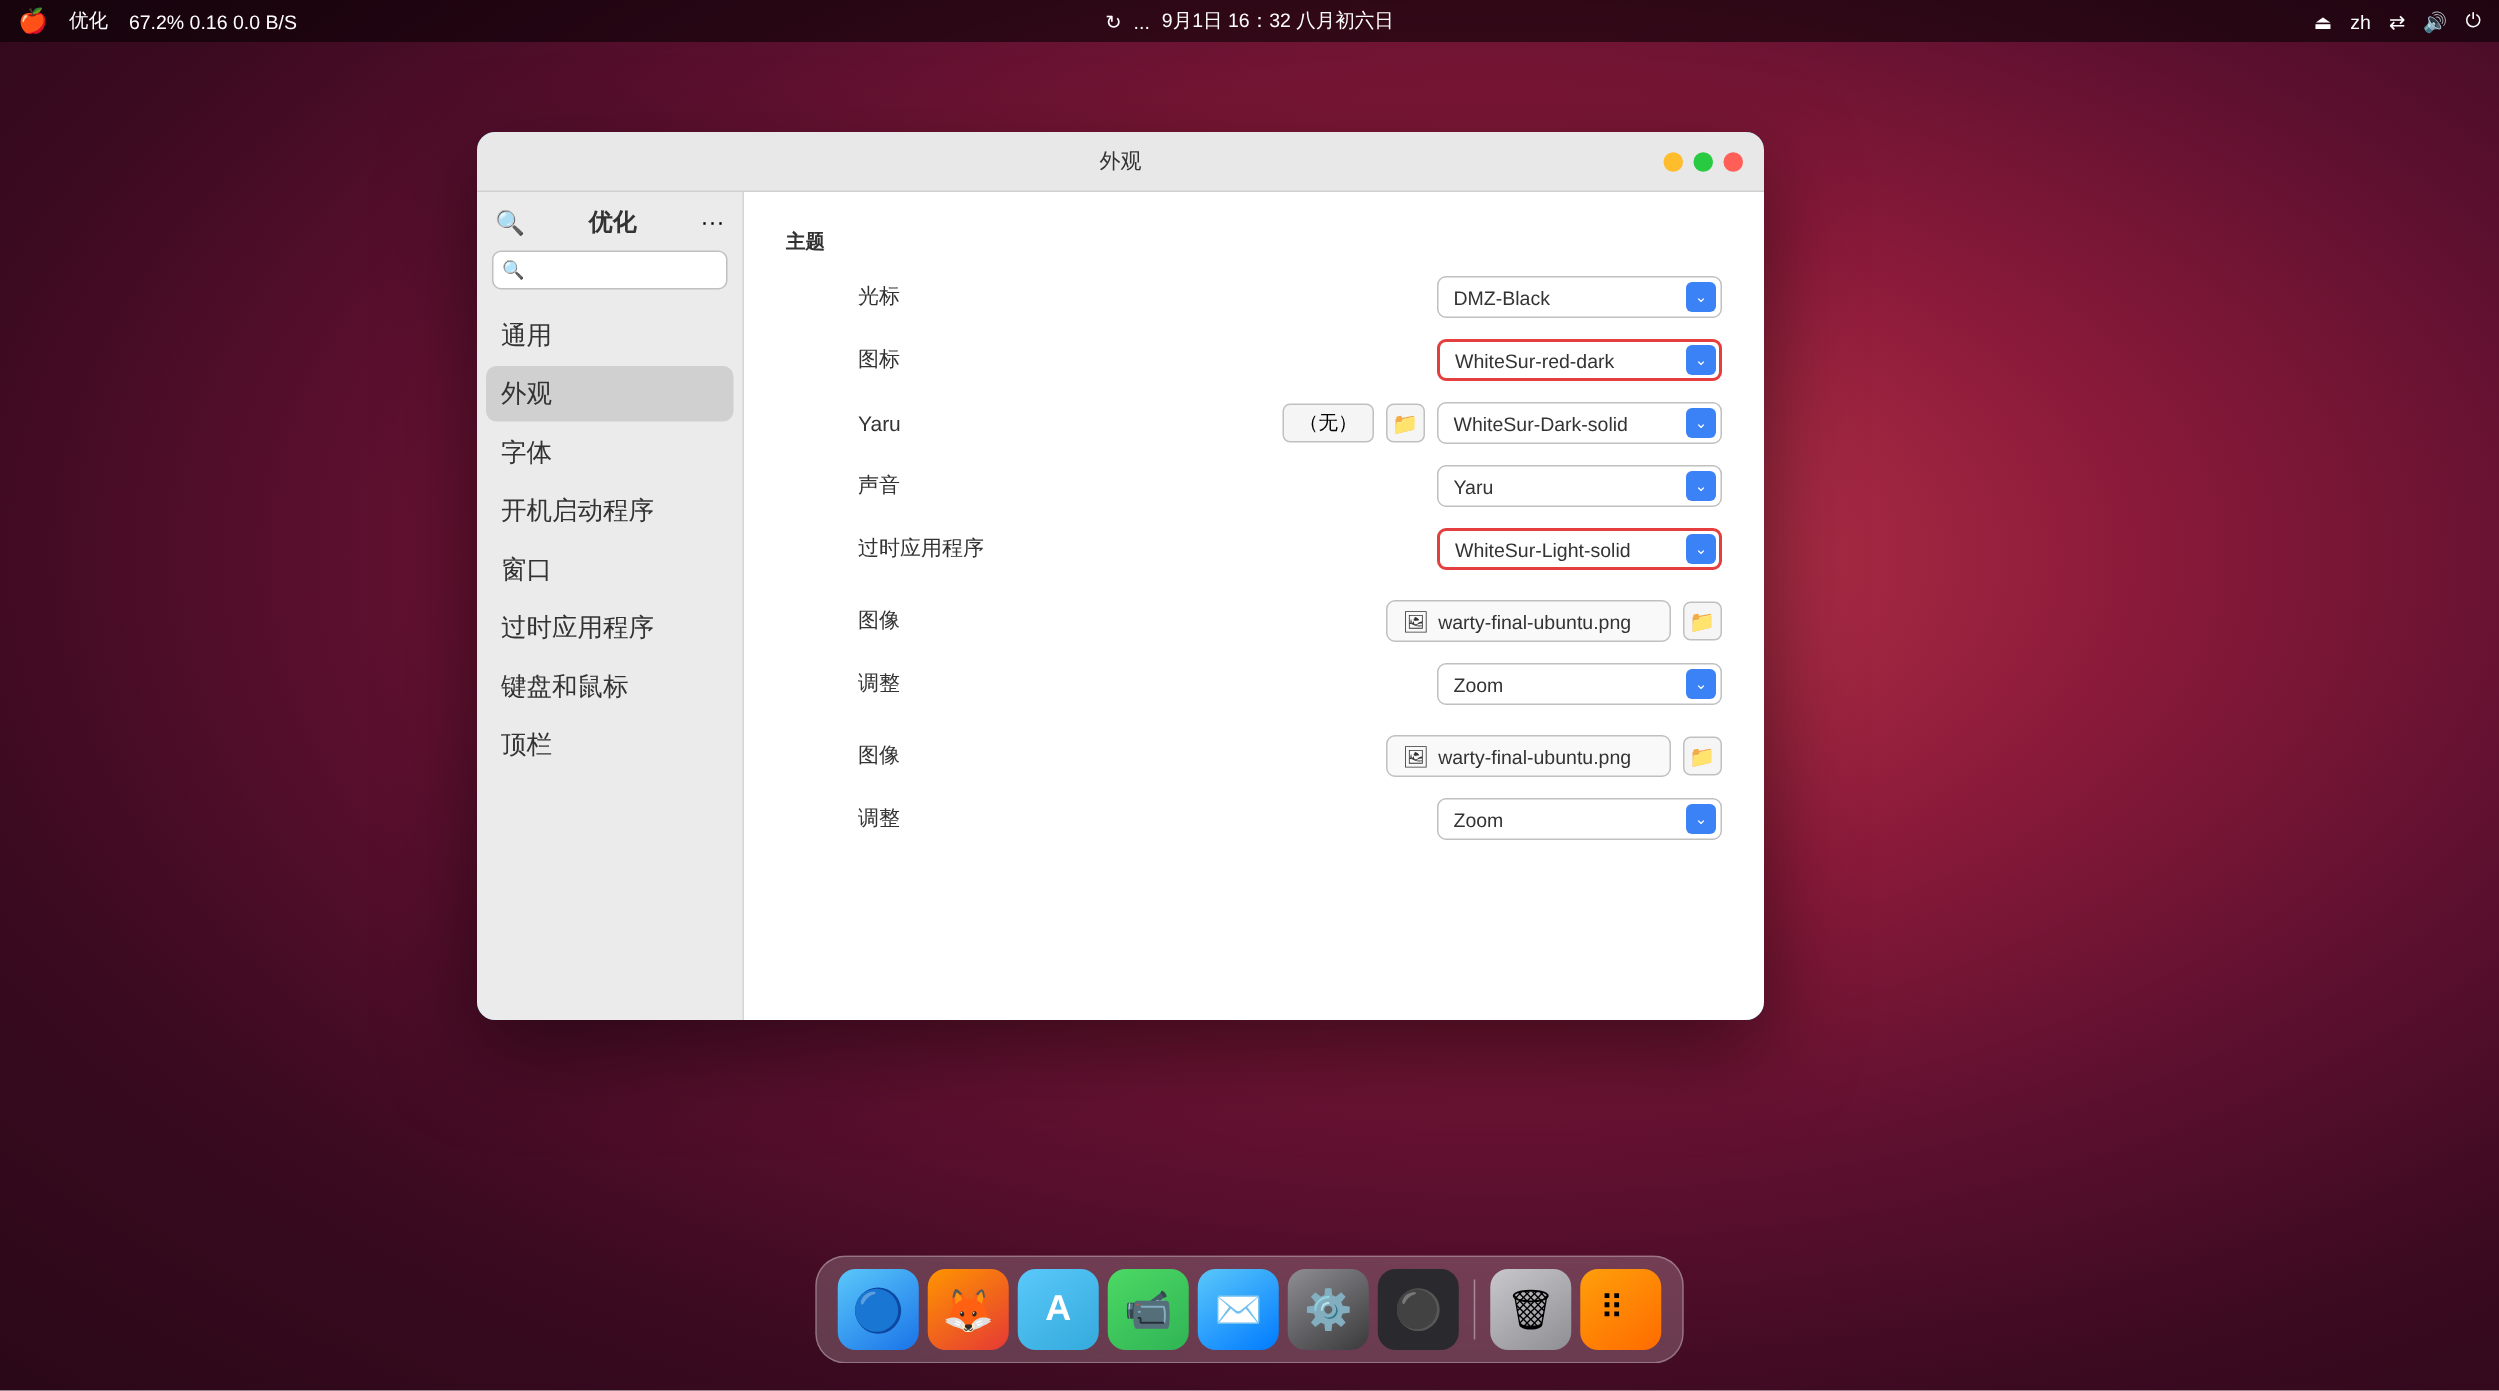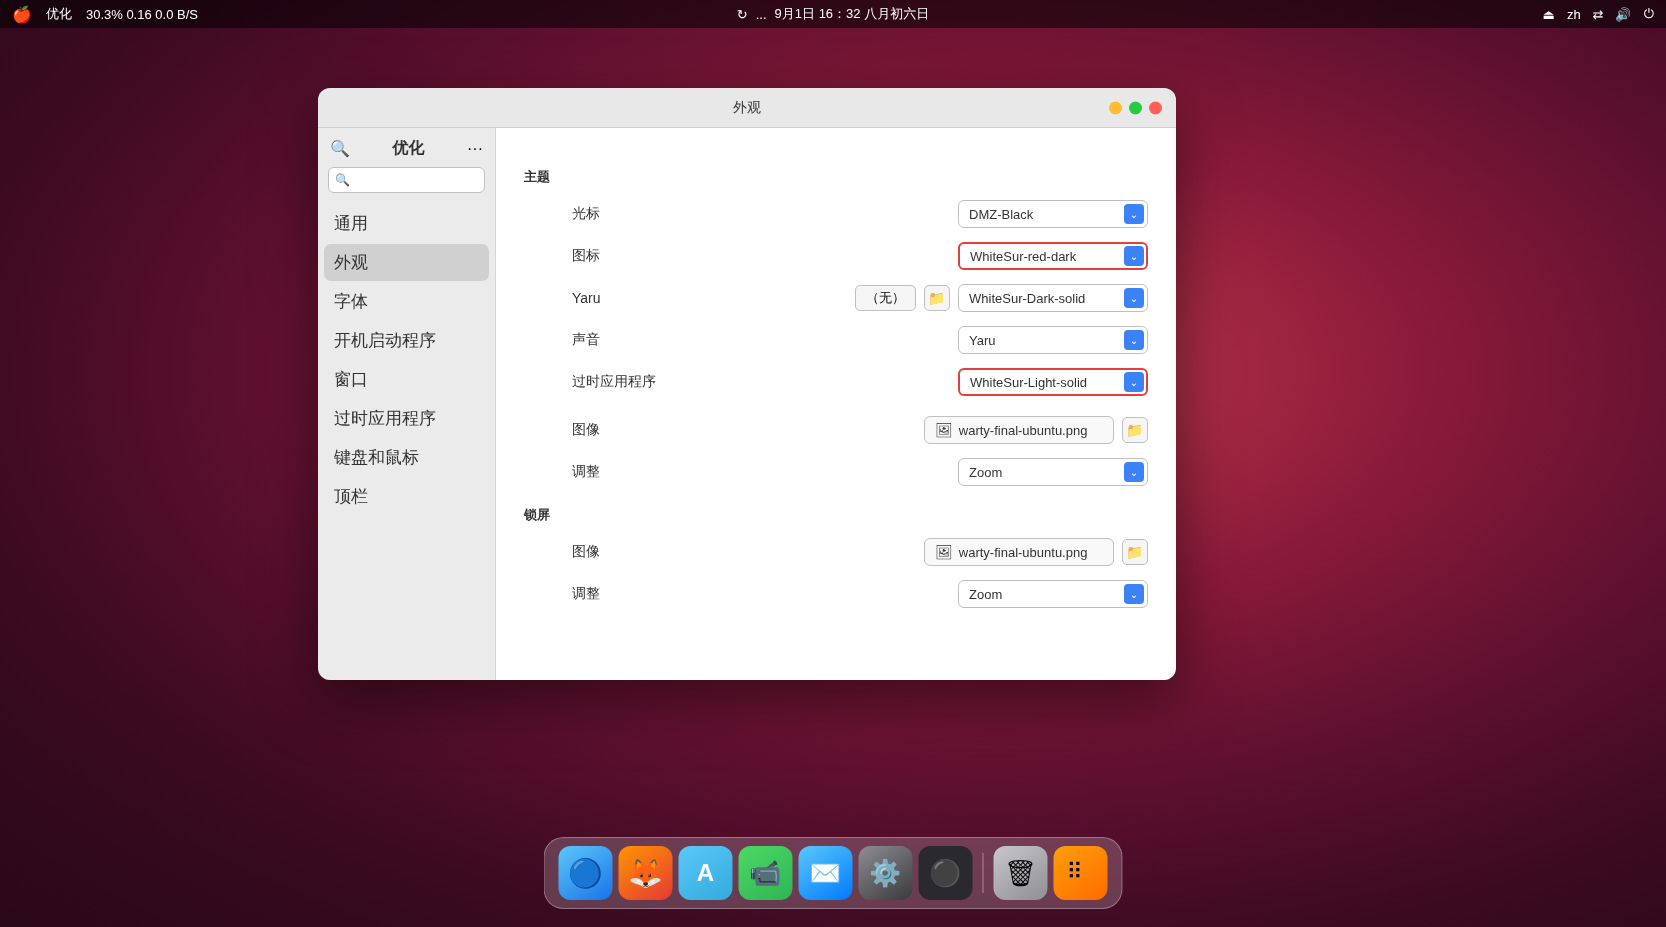--- a/index.html
+++ b/index.html
@@ -171,21 +171,21 @@
       color: #333;
       cursor: pointer;
       margin-bottom: 2px;
     }
     .nav-item.active { background: #d0d0d0; }
 
     
     .content {
       flex: 1;
       background: #fff;
-      padding: 40px 28px;
+      padding: 24px 28px;
       overflow-y: auto;
     }
 
     .section-title {
       font-size: 13px;
       font-weight: 600;
       color: #333;
       margin-bottom: 14px;
     }
 
@@ -314,21 +314,21 @@
     
     .dock-app-finder { background: linear-gradient(145deg, #5ac8fa, #1a73e8); }
   </style>
 </head>
 <body>
 
 <div class="menubar">
   <div class="menubar-left">
     <span class="apple-icon">🍎</span>
     <span>优化</span>
-    <span>30.3%  0.16  0.0 B/S</span>
+    <span>67.2%  0.16  0.0 B/S</span>
   </div>
   <div class="menubar-center">
     <span>↻</span>
     <span>...</span>
     <span>9月1日 16：32  八月初六日</span>
   </div>
   <div class="menubar-right">
     <span>⏏</span>
     <span>zh</span>
     <span>⇄</span>
@@ -466,21 +466,20 @@
               <select class="select-box">
                 <option>Zoom</option>
               </select>
               <div class="select-arrow">⌄</div>
             </div>
           </div>
         </div>
       </div>
 
       <div class="section-gap">
-        <div class="section-title">锁屏</div>
 
         <div class="setting-row">
           <span class="setting-label">图像</span>
           <div class="setting-control">
             <div class="bg-image-row">
               <button class="bg-image-btn">
                 <span class="bg-image-icon">🖼</span>
                 <span>warty-final-ubuntu.png</span>
               </button>
               <button class="folder-btn">📁</button>

